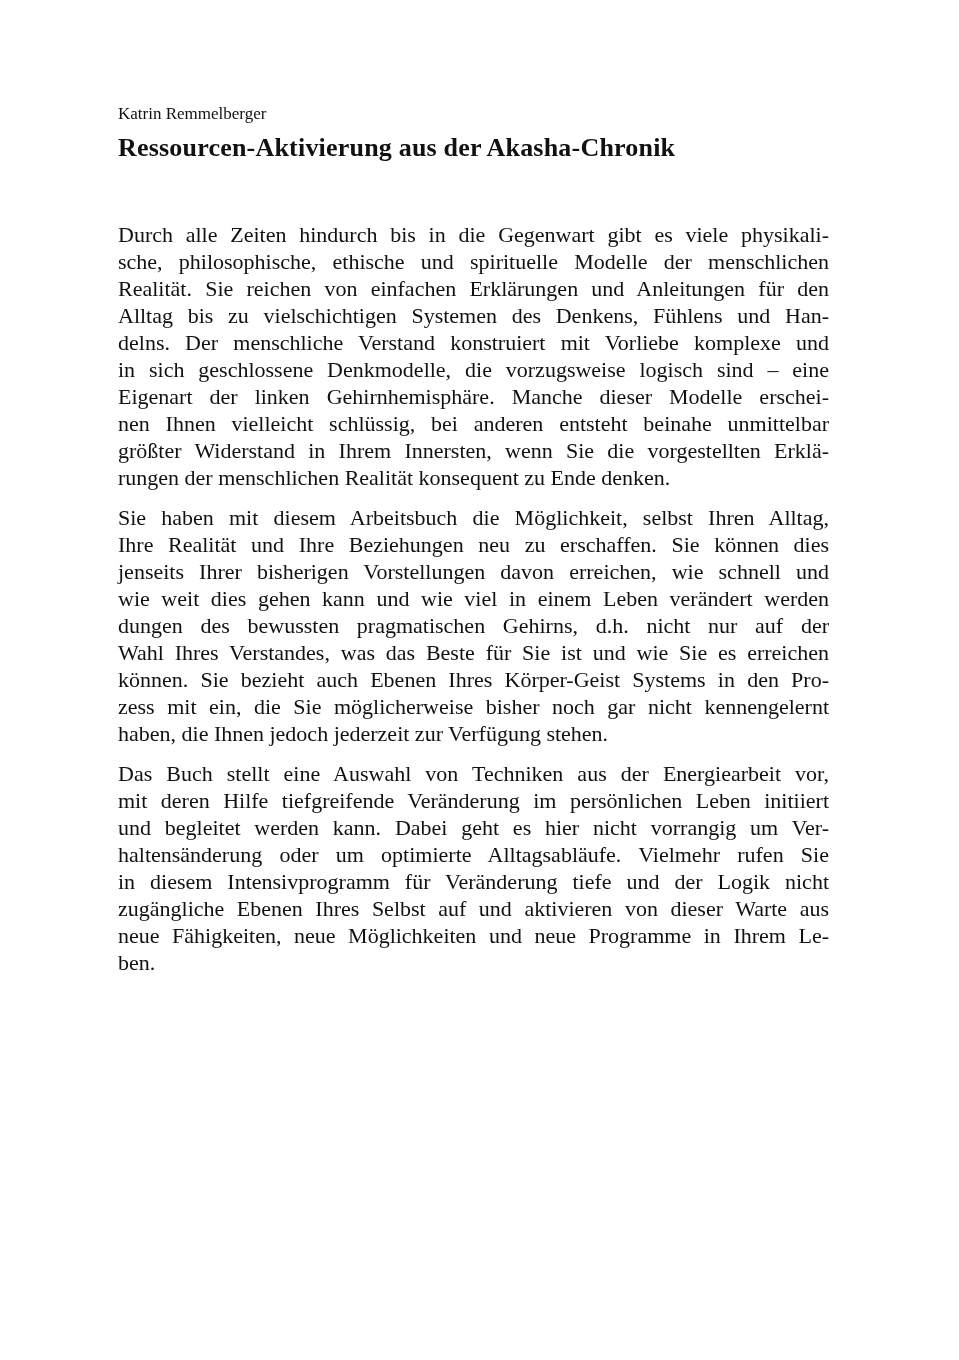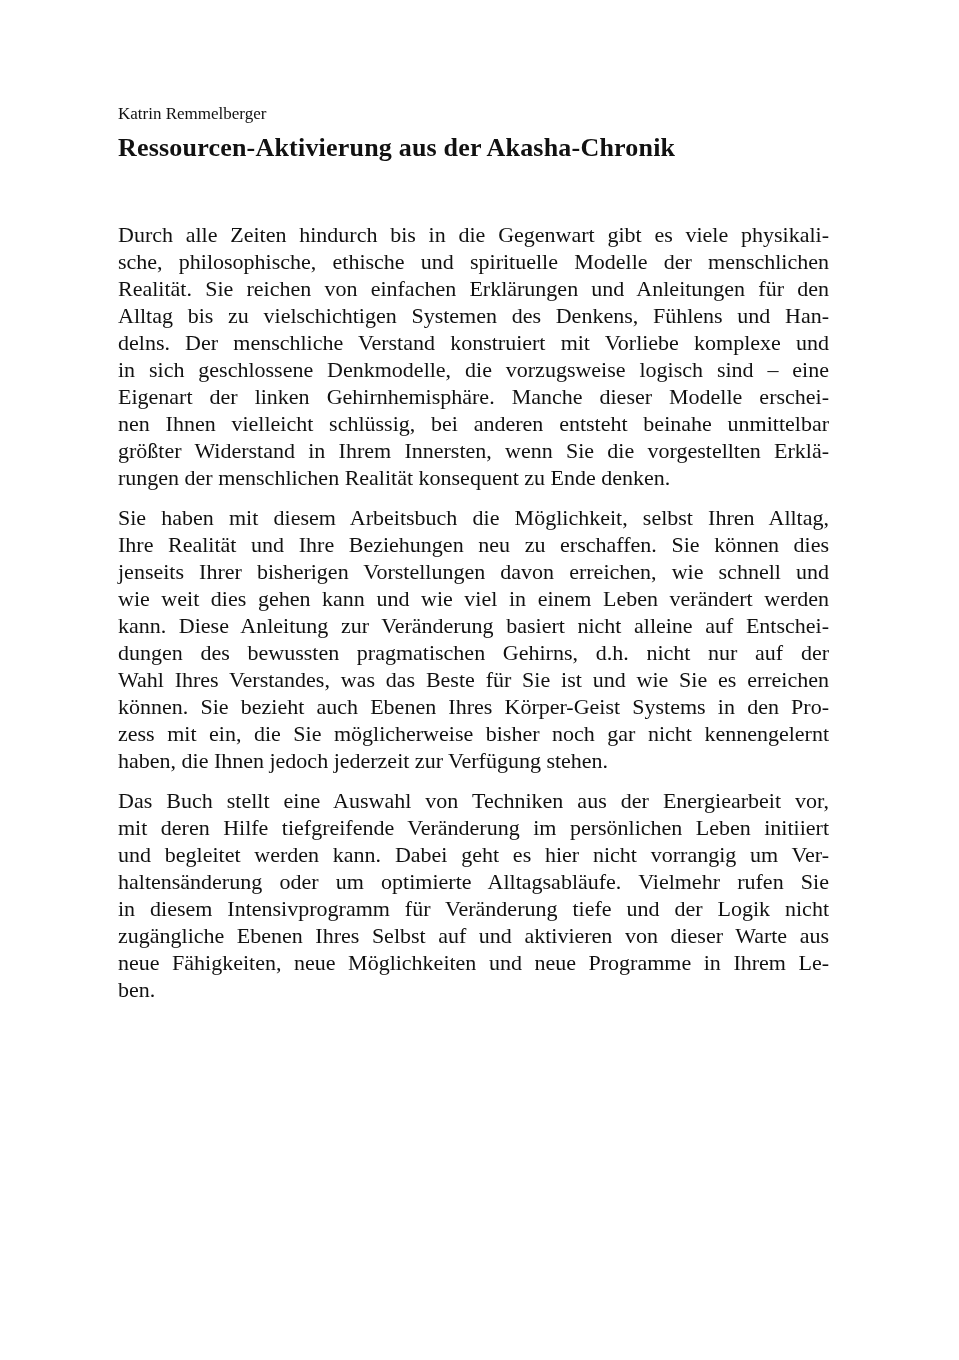--- a/index.html
+++ b/index.html
@@ -104,21 +104,20 @@
         <div class="line">Eigenart der linken Gehirnhemisphäre. Manche dieser Modelle erschei-</div>
         <div class="line">nen Ihnen vielleicht schlüssig, bei anderen entsteht beinahe unmittelbar</div>
         <div class="line">größter Widerstand in Ihrem Innersten, wenn Sie die vorgestellten Erklä-</div>
         <div class="line last">rungen der menschlichen Realität konsequent zu Ende denken.</div>
       </div>
       <div class="para">
         <div class="line">Sie haben mit diesem Arbeitsbuch die Möglichkeit, selbst Ihren Alltag,</div>
         <div class="line">Ihre Realität und Ihre Beziehungen neu zu erschaffen. Sie können dies</div>
         <div class="line">jenseits Ihrer bisherigen Vorstellungen davon erreichen, wie schnell und</div>
         <div class="line">wie weit dies gehen kann und wie viel in einem Leben verändert werden</div>
-        <div class="line">kann. Diese Anleitung zur Veränderung basiert nicht alleine auf Entschei-</div>
         <div class="line">dungen des bewussten pragmatischen Gehirns, d.h. nicht nur auf der</div>
         <div class="line">Wahl Ihres Verstandes, was das Beste für Sie ist und wie Sie es erreichen</div>
         <div class="line">können. Sie bezieht auch Ebenen Ihres Körper-Geist Systems in den Pro-</div>
         <div class="line">zess mit ein, die Sie möglicherweise bisher noch gar nicht kennengelernt</div>
         <div class="line last">haben, die Ihnen jedoch jederzeit zur Verfügung stehen.</div>
       </div>
       <div class="para">
         <div class="line">Das Buch stellt eine Auswahl von Techniken aus der Energiearbeit vor,</div>
         <div class="line">mit deren Hilfe tiefgreifende Veränderung im persönlichen Leben initiiert</div>
         <div class="line">und begleitet werden kann. Dabei geht es hier nicht vorrangig um Ver-</div>

